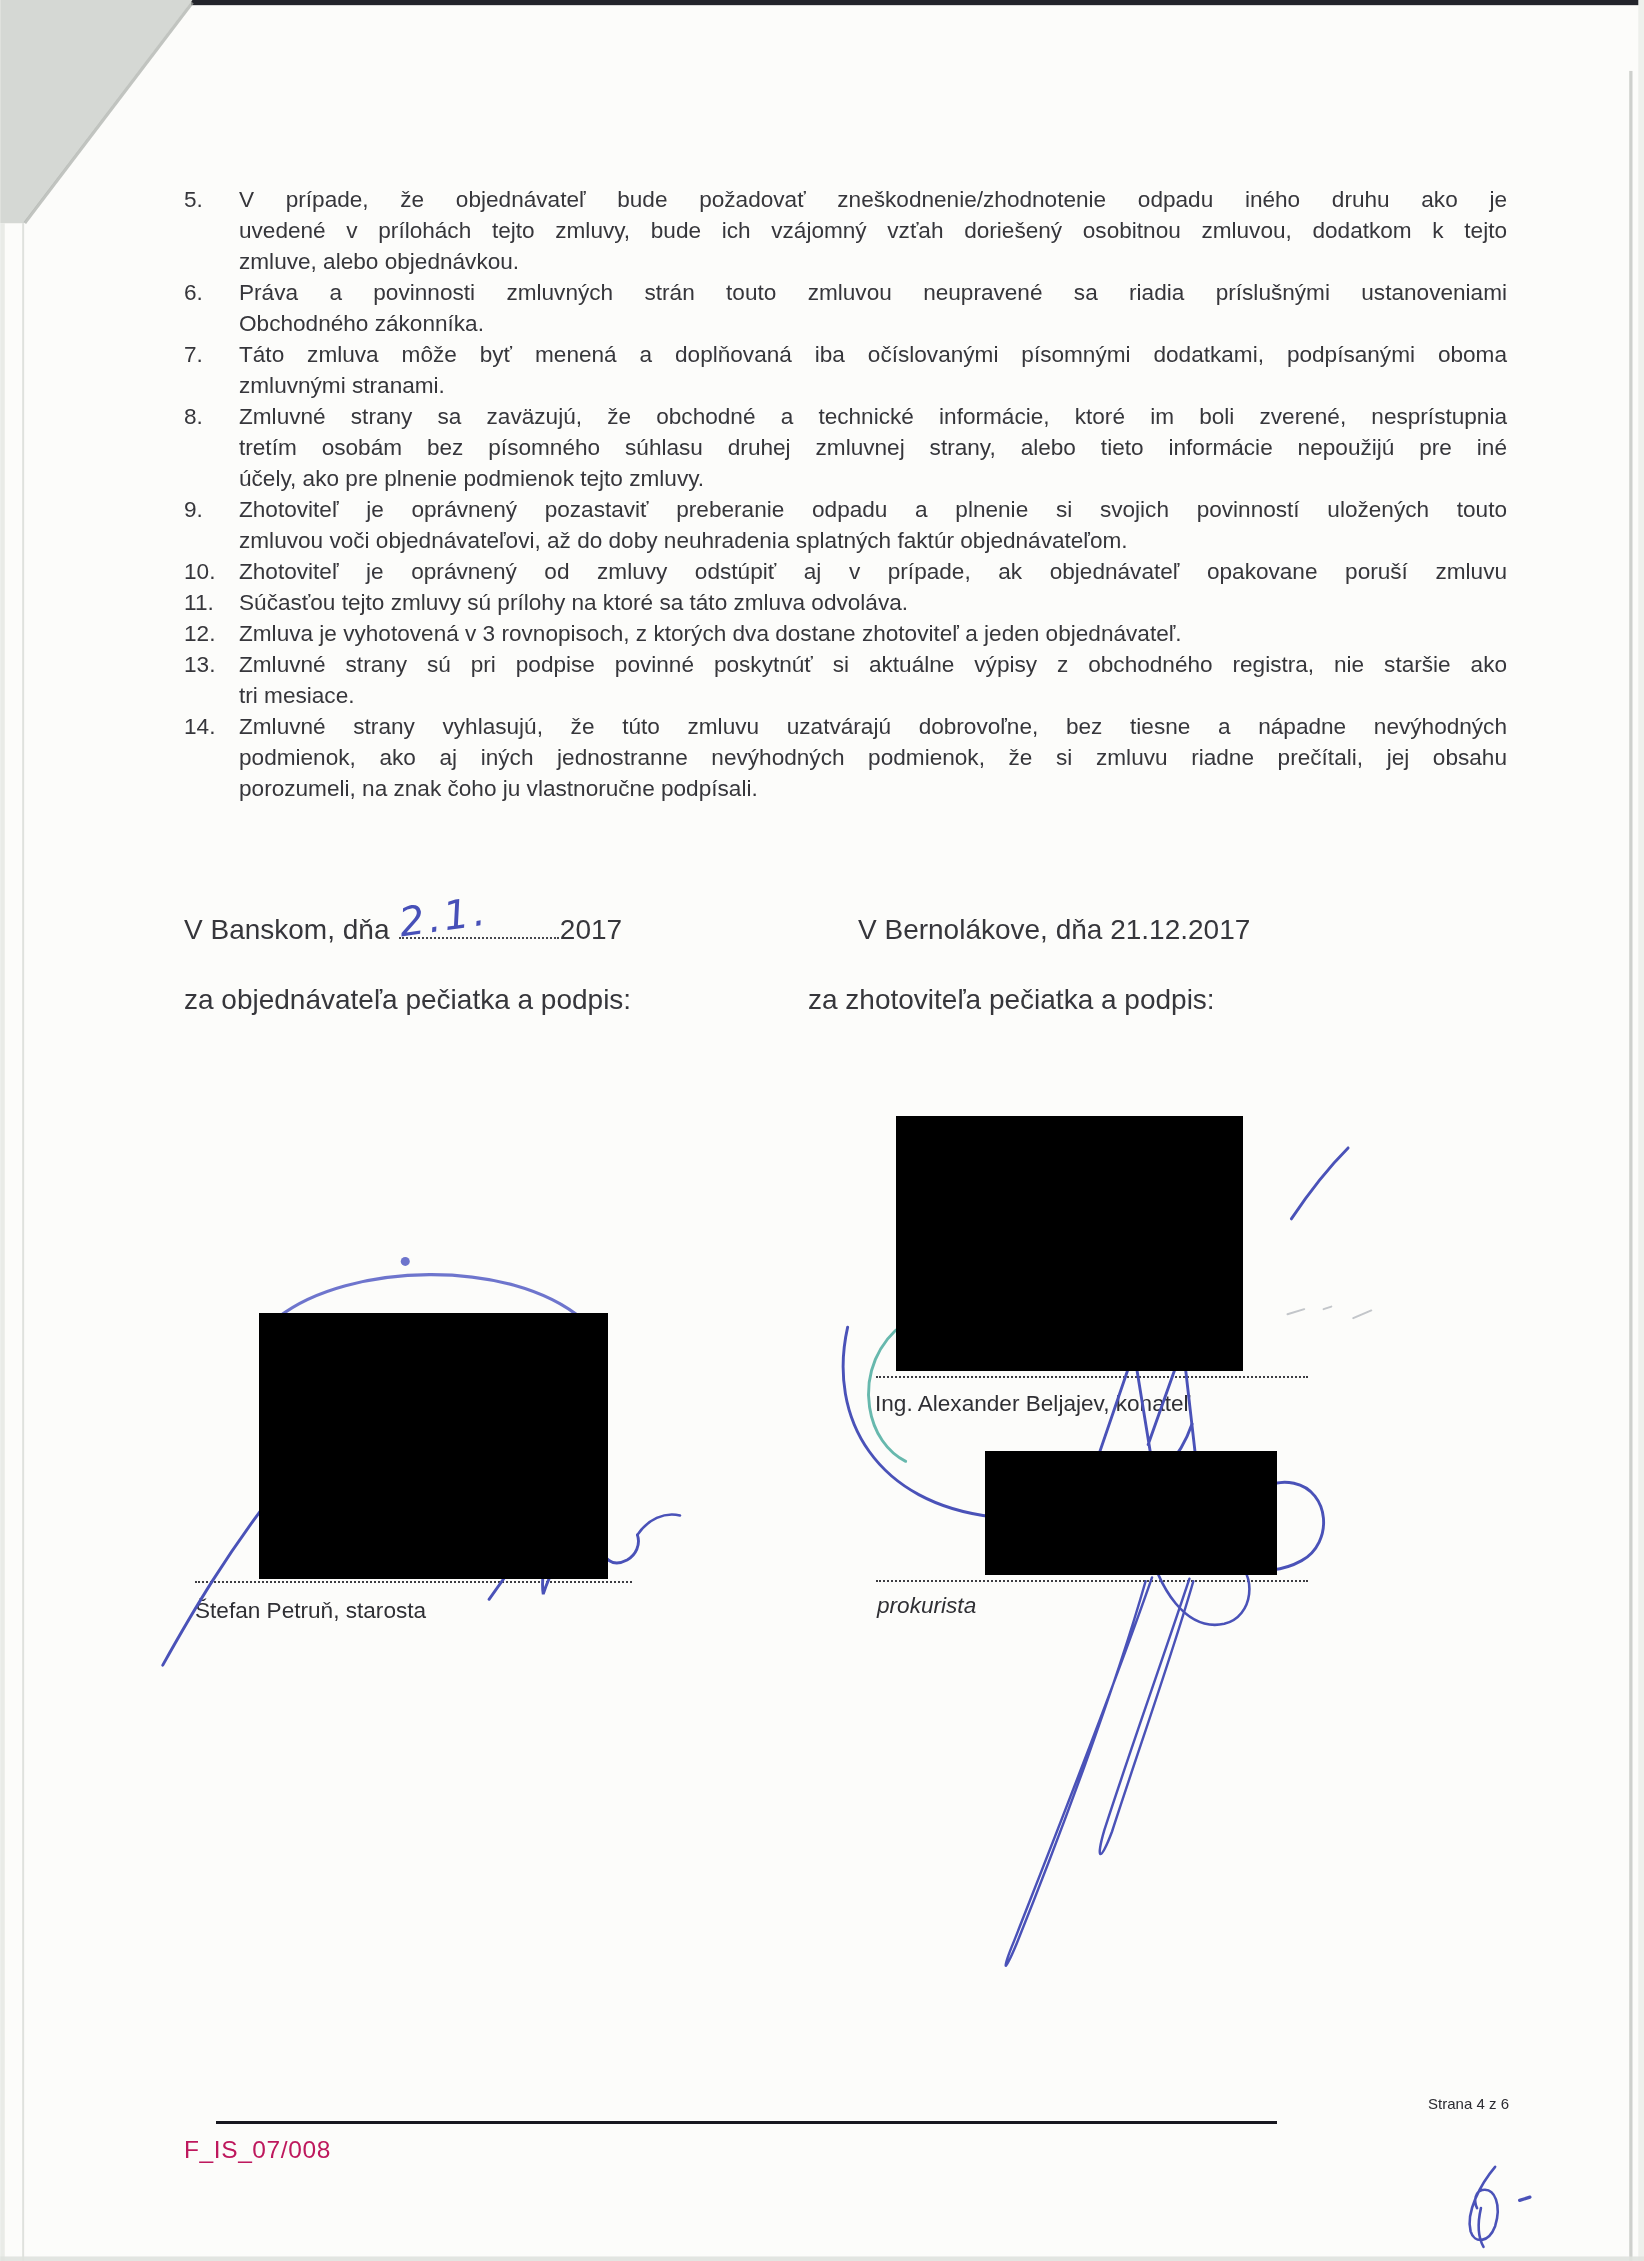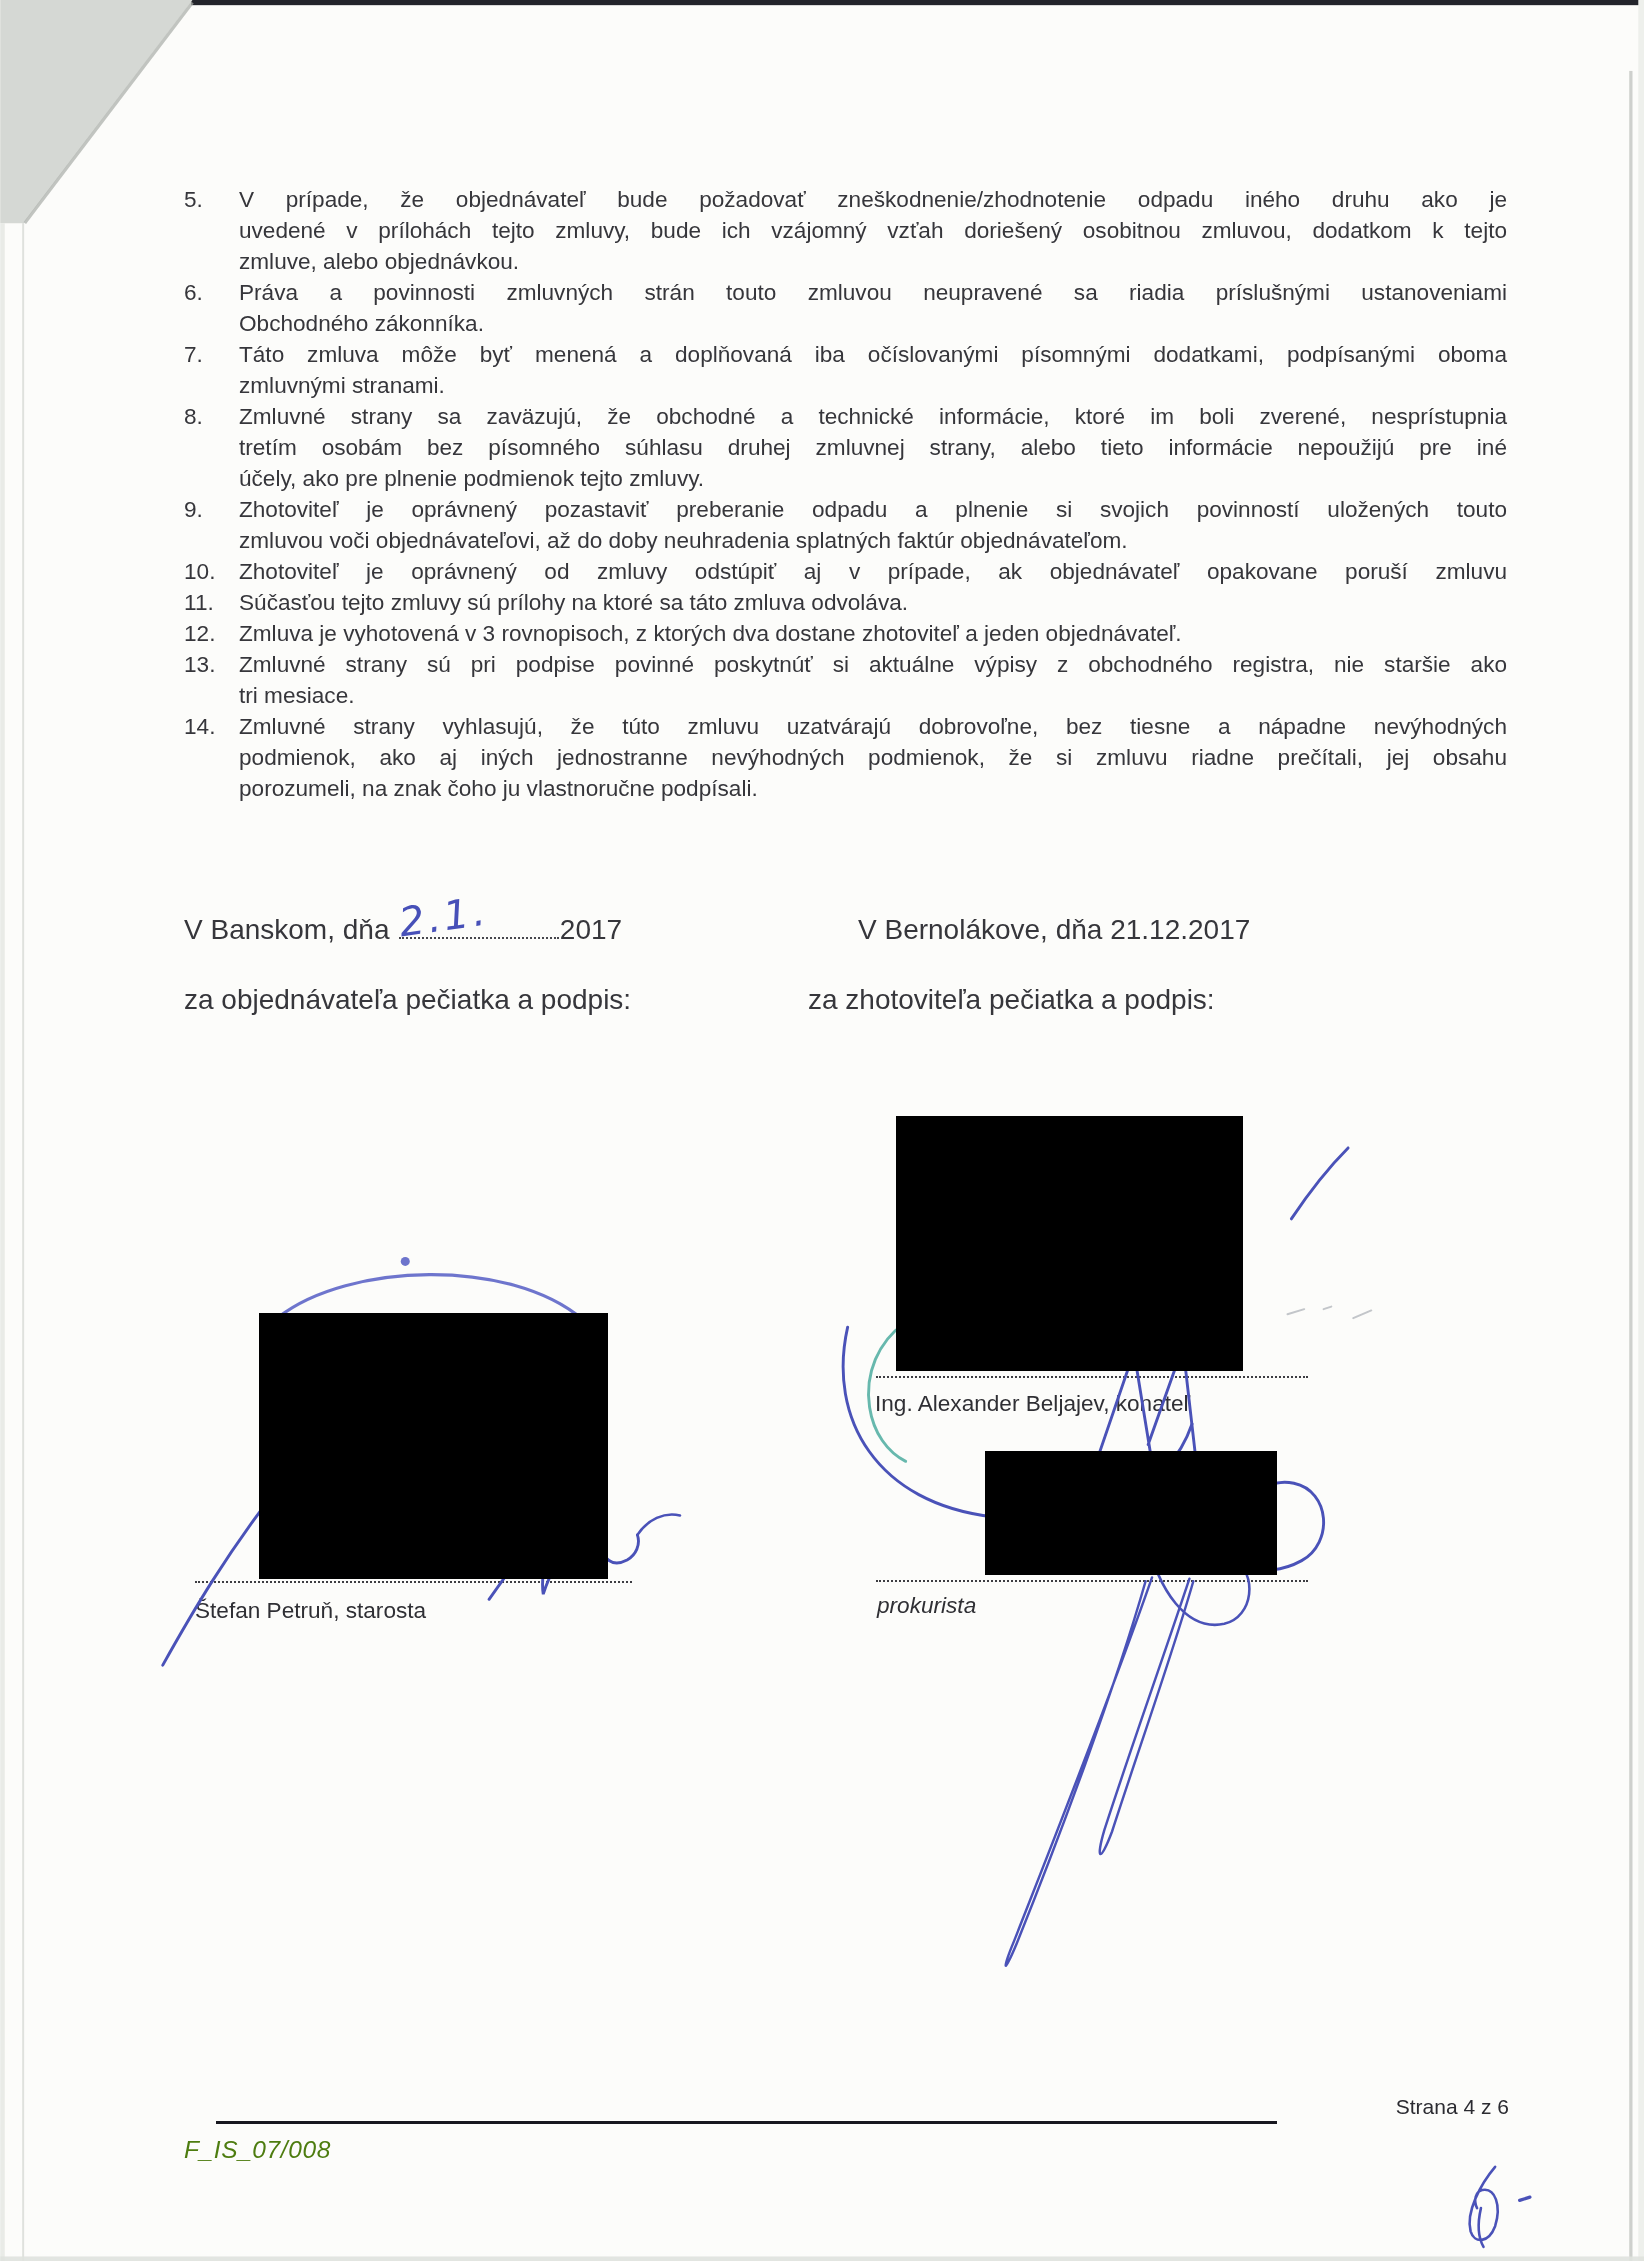--- a/index.html
+++ b/index.html
@@ -25,22 +25,22 @@
   .datedots {
     display:inline-block; width:160px; height:19.3px;
     border-bottom:2.6px dotted #46464c; margin:0 1.3px;
   }
   .dotline { position:absolute; z-index:1; border-bottom:2.6px dotted #3d3d42; height:0; }
   .redaction { position:absolute; z-index:3; background:#000; }
   .ink { position:absolute; left:0; top:0; z-index:2; pointer-events:none; }
   .artifacts { position:absolute; left:0; top:0; z-index:4; pointer-events:none; }
   .hand { font-style:italic; font-size:62px; letter-spacing:5px; fill:#4750b8; font-family:"DejaVu Sans",sans-serif; }
   .footer-rule { position:absolute; z-index:1; background:#17171f; }
-  .pagenum { font-size:21px; color:#2b2b31; text-align:right; }
-  .formcode { font-size:24.5px; color:#4d7c0f; letter-spacing:0.6px;font-style:italic; }
+  .pagenum { font-size:15px; color:#2b2b31; text-align:right; }
+  .formcode { font-size:24.5px; color:#be185d; letter-spacing:0.6px; }
   .signer { font-size:22.6px; color:#2f2f34; white-space:nowrap; }
 </style>
 </head>
 <body>
 
 <div class="scan">
 
   <div class="abs layer1 clauses">
 
     <div class="clause">

